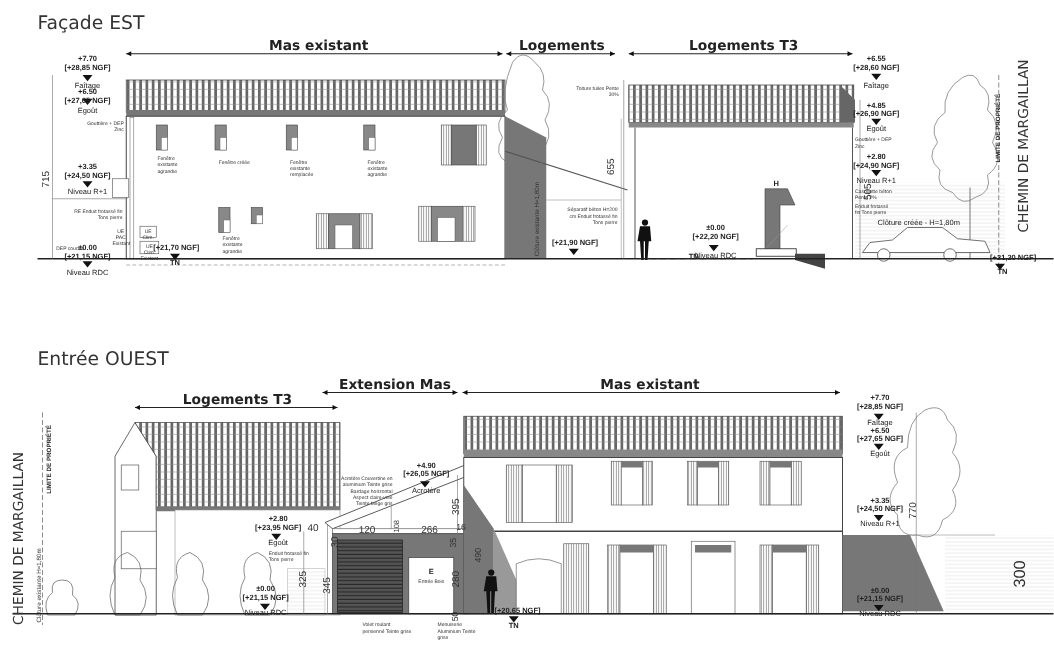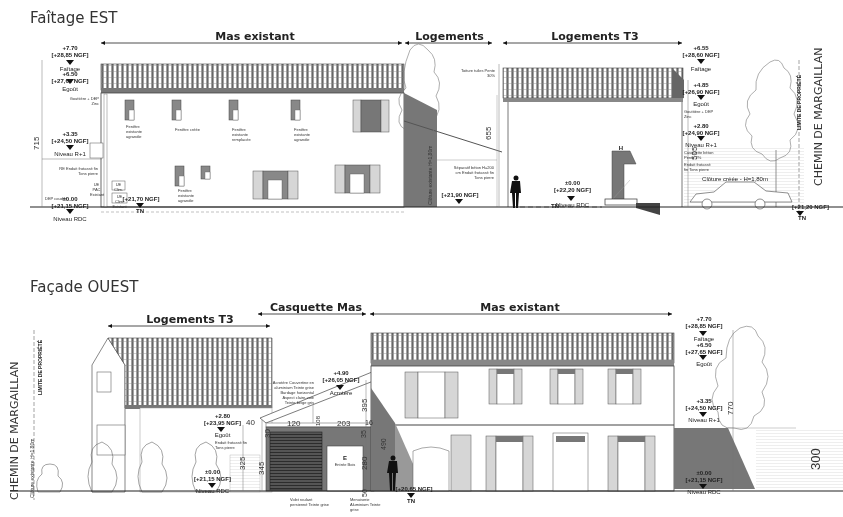--- a/index.html
+++ b/index.html
@@ -234,21 +234,21 @@
       <polygon points="336,385 344,385 340,390"></polygon>
       <polygon points="699,331 707,331 703,336"></polygon>
       <polygon points="699,355 707,355 703,360"></polygon>
       <polygon points="699,412 707,412 703,417"></polygon>
       <polygon points="699,484 707,484 703,489"></polygon>
       <polygon points="407,493 415,493 411,498"></polygon>
     </g>
   </g>
 </svg>
 
-<div class="title" style="left:30px;top:9px;">Faîtage EST</div>
+<div class="title" style="left:30px;top:9px;">Façade EST</div>
 <div class="sec" style="left:200px;top:30px;width:110px;">Mas existant</div>
 <div class="sec" style="left:412px;top:30px;width:75px;">Logements</div>
 <div class="sec" style="left:540px;top:30px;width:110px;">Logements T3</div>
 
 <div class="lvl" style="left:45px;top:45px;width:50px;">
   <div>+7.70</div>
   <div>[+28,85 NGF]</div>
 </div>
 <div class="lvl" style="left:45px;top:66px;width:50px;"><span class="nm">Faîtage</span></div>
 <div class="lvl" style="left:45px;top:65px;width:50px;margin-top:6px;">
@@ -320,23 +320,23 @@
 <div class="note" style="left:684px;top:150px;width:32px;">Casquette béton Pente 2%</div>
 <div class="note" style="left:684px;top:162px;width:32px;">Enduit frotassé fin Tons pierre</div>
 <div class="lvl" style="left:700px;top:176px;width:70px;"><span class="nm">Clôture créée - H=1,80m</span></div>
 <div class="lvl" style="left:783px;top:204px;width:55px;">
   <div>[+21,20 NGF]</div>
 </div>
 <div class="lvl" style="left:796px;top:215px;width:12px;">TN</div>
 <div class="vert" style="left:796px;top:130px;font-size:5px;font-weight:bold;">LIMITE DE PROPRIÉTÉ</div>
 <div class="vert" style="left:812px;top:186px;font-size:11px;color:#333;font-family:'DejaVu Sans',sans-serif;">CHEMIN DE MARGAILLAN</div>
 
-<div class="title" style="left:30px;top:278px;">Façade OUEST</div>
+<div class="title" style="left:30px;top:278px;">Entrée OUEST</div>
 <div class="sec" style="left:135px;top:313px;width:110px;">Logements T3</div>
-<div class="sec" style="left:268px;top:301px;width:96px;">Casquette Mas</div>
+<div class="sec" style="left:268px;top:301px;width:96px;">Extension Mas</div>
 <div class="sec" style="left:465px;top:301px;width:110px;">Mas existant</div>
 
 <div class="vert" style="left:8px;top:500px;font-size:11px;color:#333;font-family:'DejaVu Sans',sans-serif;">CHEMIN DE MARGAILLAN</div>
 <div class="vert" style="left:37px;top:395px;font-size:5px;font-weight:bold;">LIMITE DE PROPRIÉTÉ</div>
 <div class="note vert" style="left:30px;top:498px;font-size:5px;">Clôture existante H=1,80m</div>
 
 <div class="lvl" style="left:200px;top:413px;width:45px;">
   <div>+2.80</div>
   <div>[+23,95 NGF]</div>
 </div>
@@ -347,21 +347,21 @@
   <div>[+21,15 NGF]</div>
 </div>
 <div class="lvl" style="left:190px;top:488px;width:45px;"><span class="nm">Niveau RDC</span></div>
 
 <div class="dim" style="left:246px;top:418px;">40</div>
 <div class="dim vert" style="left:263px;top:438px;">30</div>
 <div class="dim vert" style="left:238px;top:470px;">325</div>
 <div class="dim vert" style="left:257px;top:475px;">345</div>
 <div class="dim" style="left:287px;top:419px;">120</div>
 <div class="dim vert" style="left:315px;top:426px;font-size:6px;">108</div>
-<div class="dim" style="left:337px;top:419px;">203</div>
+<div class="dim" style="left:337px;top:419px;">266</div>
 <div class="dim" style="left:365px;top:419px;font-size:7px;">16</div>
 <div class="dim vert" style="left:360px;top:412px;">395</div>
 <div class="dim vert" style="left:360px;top:438px;font-size:7px;">35</div>
 <div class="dim vert" style="left:360px;top:470px;">280</div>
 <div class="dim vert" style="left:380px;top:450px;font-size:7px;">490</div>
 <div class="dim vert" style="left:361px;top:497px;font-size:7px;">50</div>
 <div class="dim vert" style="left:726px;top:415px;">770</div>
 <div class="dim vert" style="left:808px;top:470px;font-size:13px;">300</div>
 
 <div class="lvl" style="left:317px;top:370px;width:48px;">

